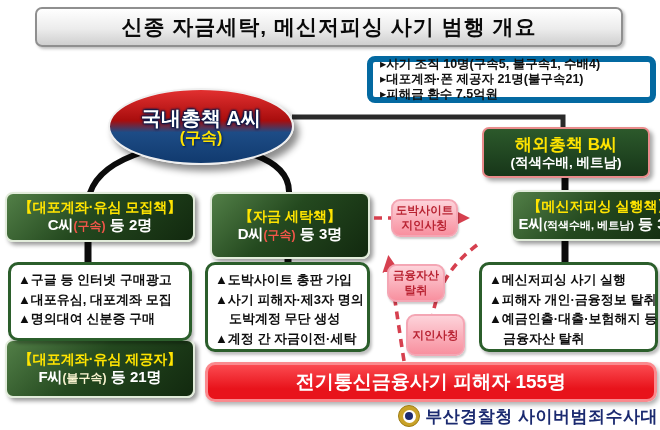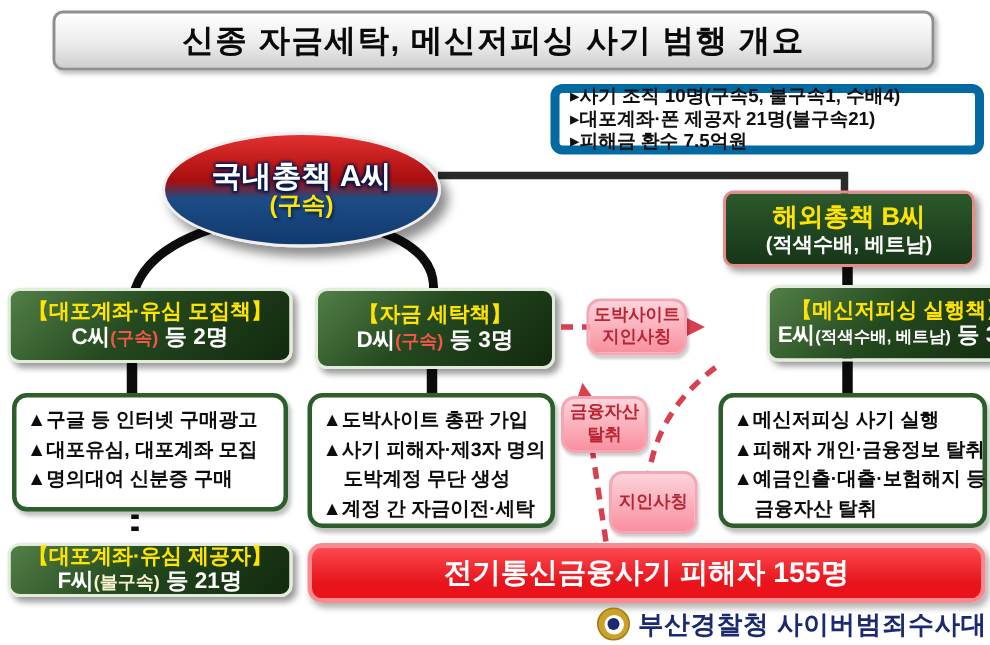--- a/index.html
+++ b/index.html
@@ -41,23 +41,23 @@
   .rolebox{border:2px solid #e2ecdb;border-radius:8px;
     background:linear-gradient(135deg,#527f47 0%,#24491f 45%,#12290f 100%);
     box-shadow:3px 3px 4px rgba(0,0,0,.4);
     display:flex;flex-direction:column;align-items:center;justify-content:center;}
   .rolebox .role{font-size:14px;font-weight:bold;color:#ffe400;line-height:1.2;white-space:nowrap;}
   .rolebox .who{font-size:15px;font-weight:bold;color:#ffffff;line-height:1.25;white-space:nowrap;}
   .st-red{color:#f4564a;font-size:12px;}
   .st-white{color:#ffffff;font-size:11px;}
   .st-pale{color:#f8f3cf;font-size:12px;}
   .head-recruiter{left:5px;top:192px;width:190px;height:50px;}
-  .head-launderer{left:210px;top:192px;width:160px;height:54px;}
+  .head-launderer{left:210px;top:192px;width:160px;height:67px;}
   .head-phisher{left:479px;top:190px;width:177px;height:51px;margin-left:32px;}
-  .head-provider{left:5px;top:362px;width:190px;height:36px;}
+  .head-provider{left:5px;top:339px;width:190px;height:59px;}
 
   
   .detailbox{background:#ffffff;border:3px solid #2b5e2b;border-radius:10px;
     box-shadow:2px 3px 3px rgba(0,0,0,.25);padding:5px 7px;}
   .detailbox div{font-size:13px;font-weight:bold;color:#0d0d0d;line-height:1.5;white-space:nowrap;}
   .detailbox .indent{padding-left:14px;}
   .det-recruiter{left:8px;top:262px;width:184px;height:79px;}
   .det-launderer{left:205px;top:262px;width:165px;height:90px;}
   .det-phisher{left:479px;top:262px;width:179px;height:90px;}
 
@@ -76,21 +76,21 @@
     display:flex;align-items:center;justify-content:center;}
   .emblem .core{width:8px;height:8px;border-radius:50%;background:#1b2a70;}
   .footer .agency{font-size:17px;font-weight:bold;color:#1b2a70;letter-spacing:.5px;white-space:nowrap;}
 
   
   .badge{border:2px solid #f4a6b4;border-radius:9px;
     background:linear-gradient(#fdd3da,#f8909f);box-shadow:1px 2px 2px rgba(0,0,0,.2);
     display:flex;flex-direction:column;align-items:center;justify-content:center;}
   .badge div{font-size:11.5px;font-weight:bold;color:#b92433;line-height:1.3;white-space:nowrap;}
   .badge-gambling{left:391px;top:199px;width:67px;height:38px;}
-  .badge-asset{left:374px;top:264px;width:58px;height:38px;}
+  .badge-asset{left:387px;top:264px;width:58px;height:38px;}
   .badge-impersonation{left:406px;top:314px;width:59px;height:42px;}
 </style>
 </head>
 <body>
 
 <div class="stage">
 
   <svg class="layer z1" viewBox="0 0 660 430">
     <path d="M 143 152 Q 99 166 90 193" stroke="#0c0c0c" stroke-width="6" fill="none" stroke-linecap="round"></path>
     <path d="M 252 154 Q 290 167 289 193" stroke="#0c0c0c" stroke-width="6" fill="none" stroke-linecap="round"></path>

